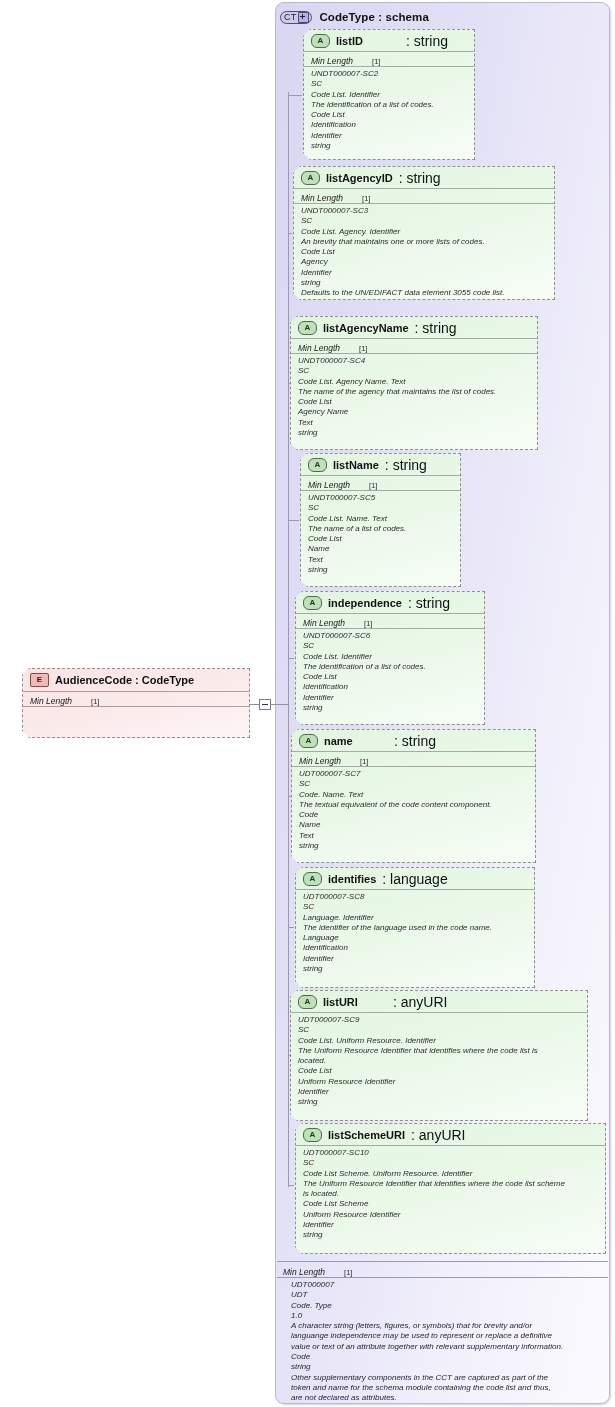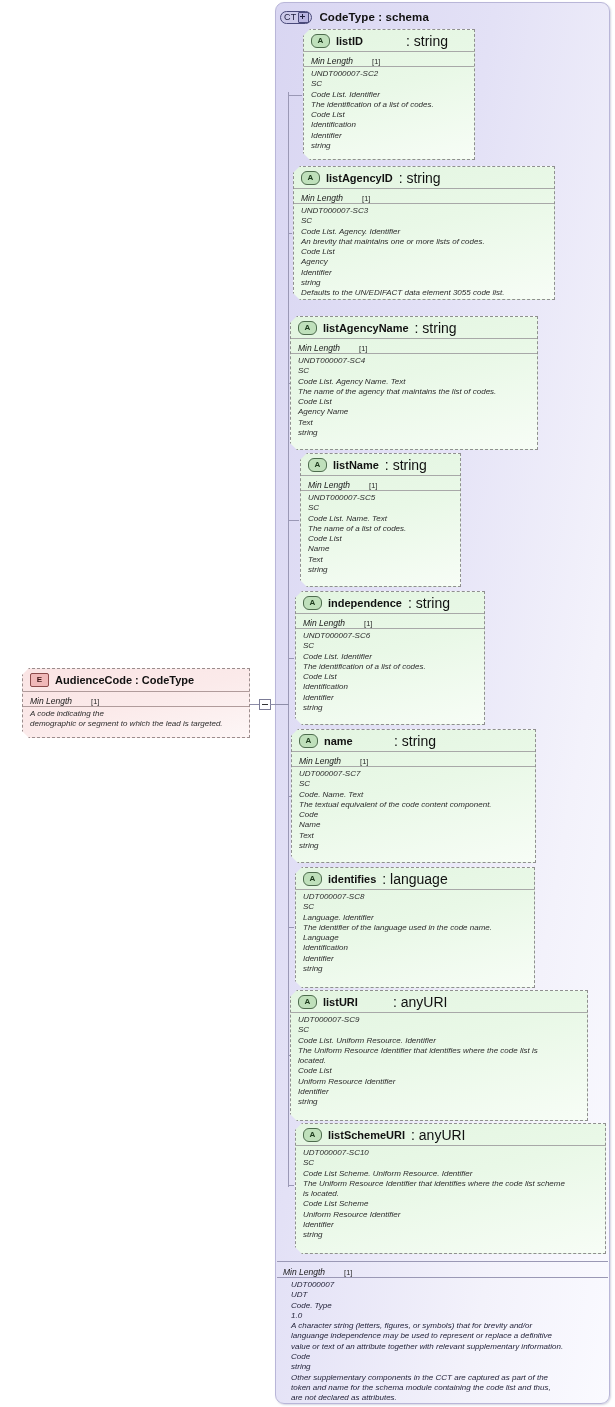--- a/index.html
+++ b/index.html
@@ -380,17 +380,13 @@
   <div class="attr-head">
     <span class="e-badge">
       <span>E</span>
     </span>
     <span class="attr-name" style="min-width:0">AudienceCode : CodeType</span>
   </div>
   <div class="rule-row">
     <span class="rule-label">Min Length</span>
     <span class="rule-val">[1]</span>
   </div>
-  <div class="facets" id="elem-details">
-      <div>A code indicating the</div>
-      <div>demographic or segment to which the lead is targeted.</div>
-    </div>
 </div>
 
 </body></html>

